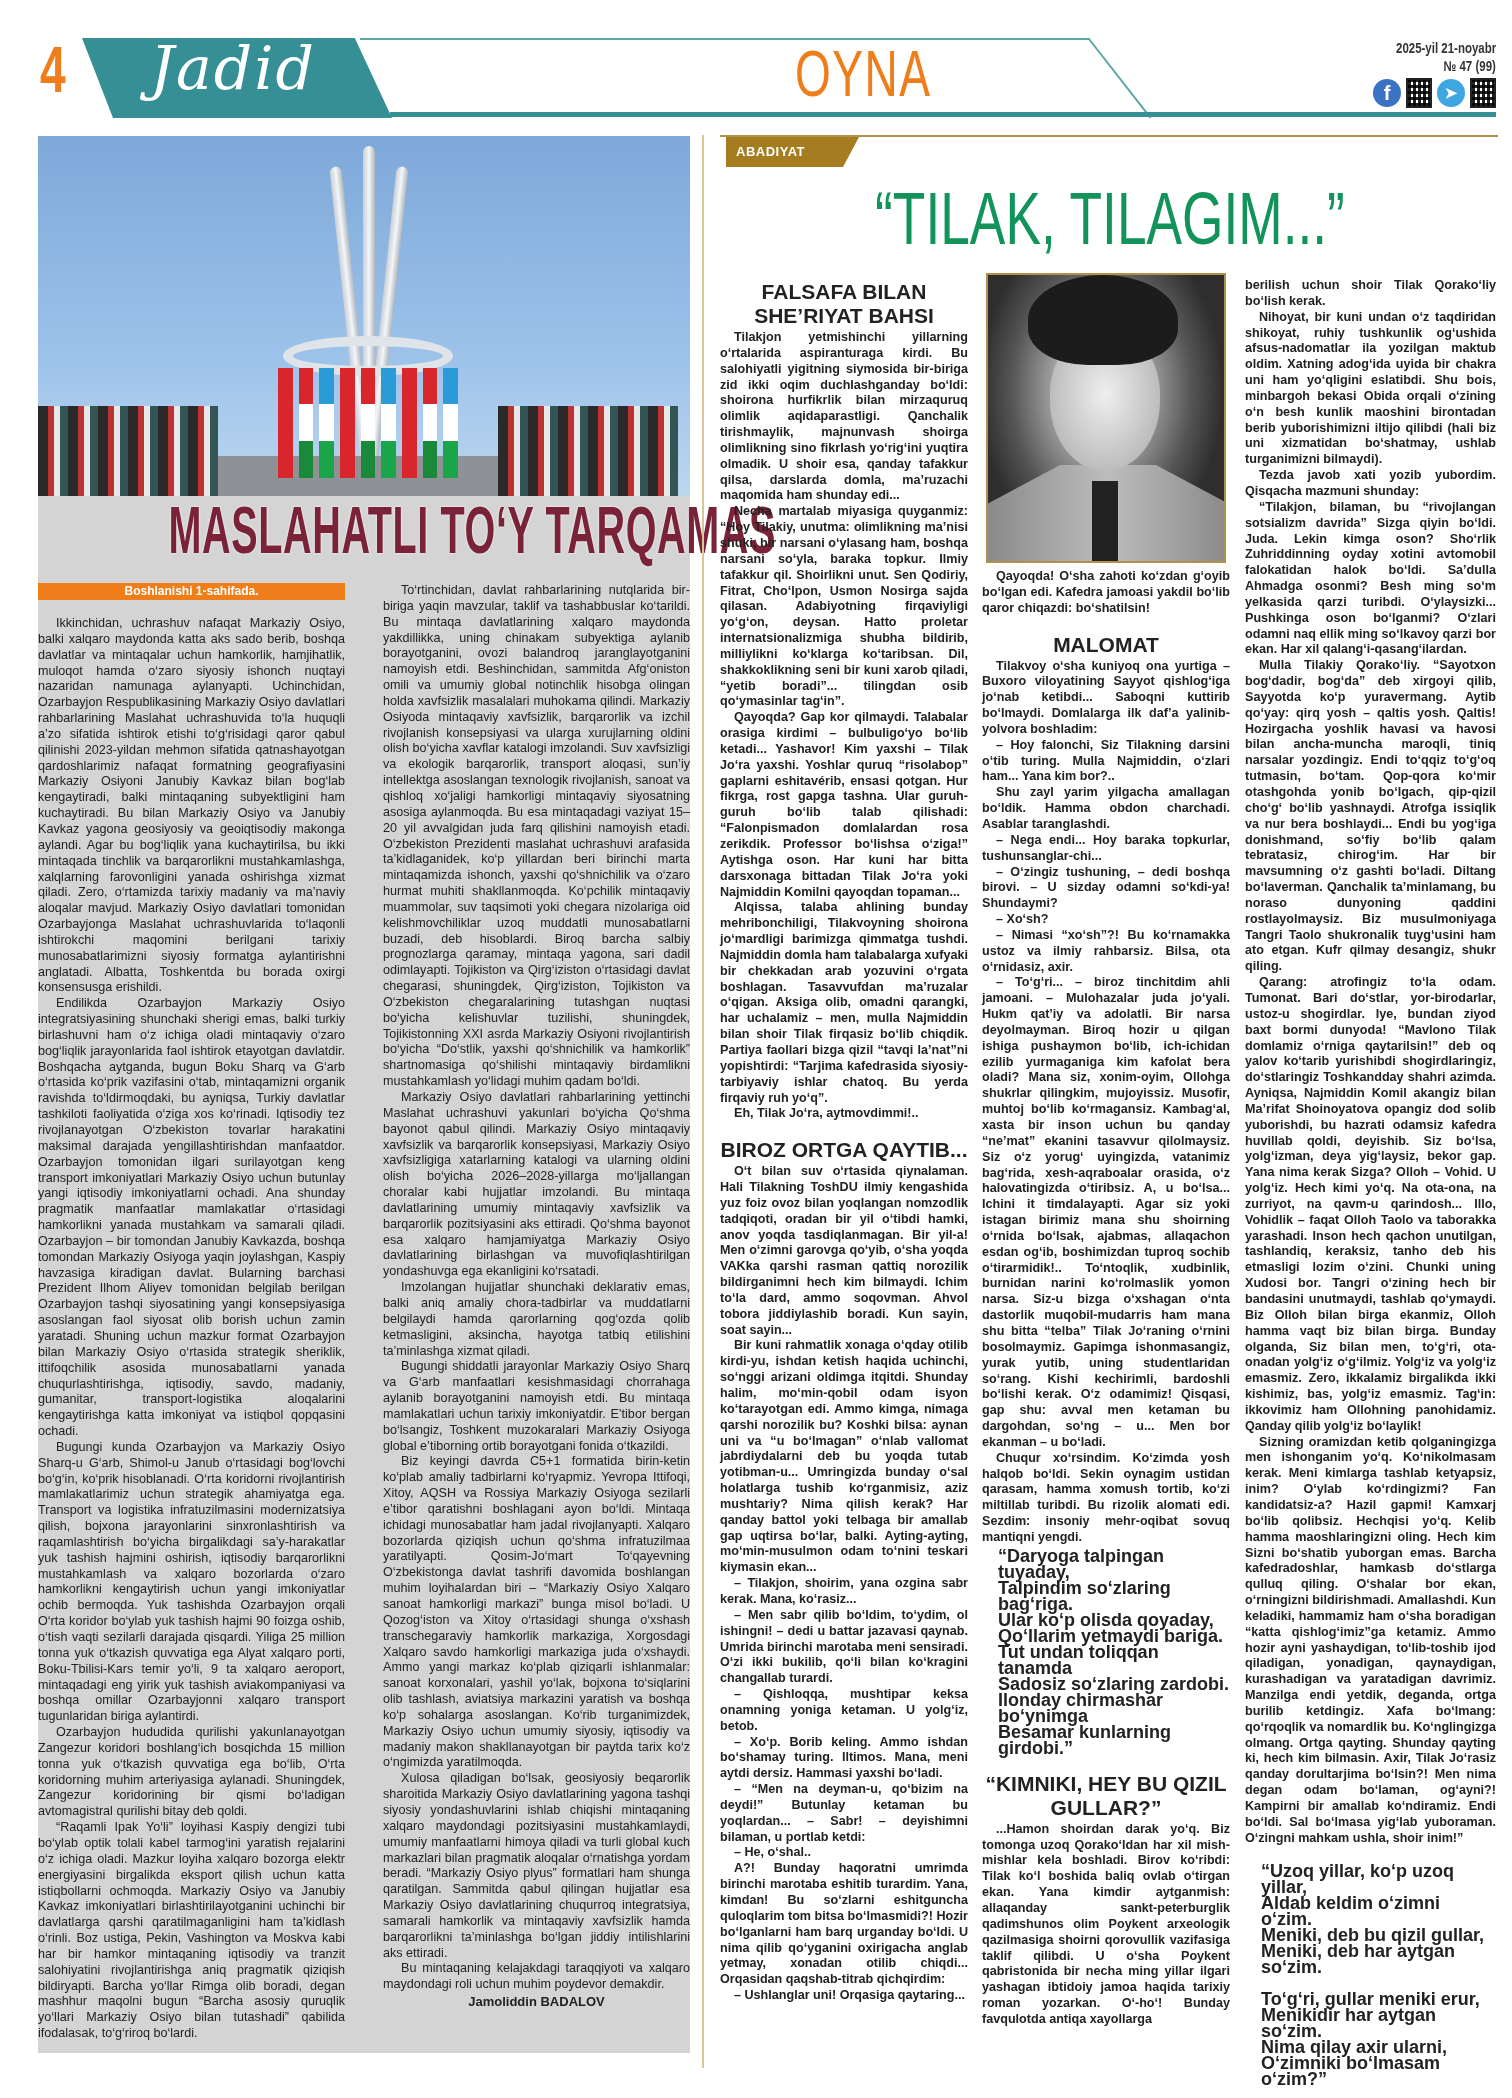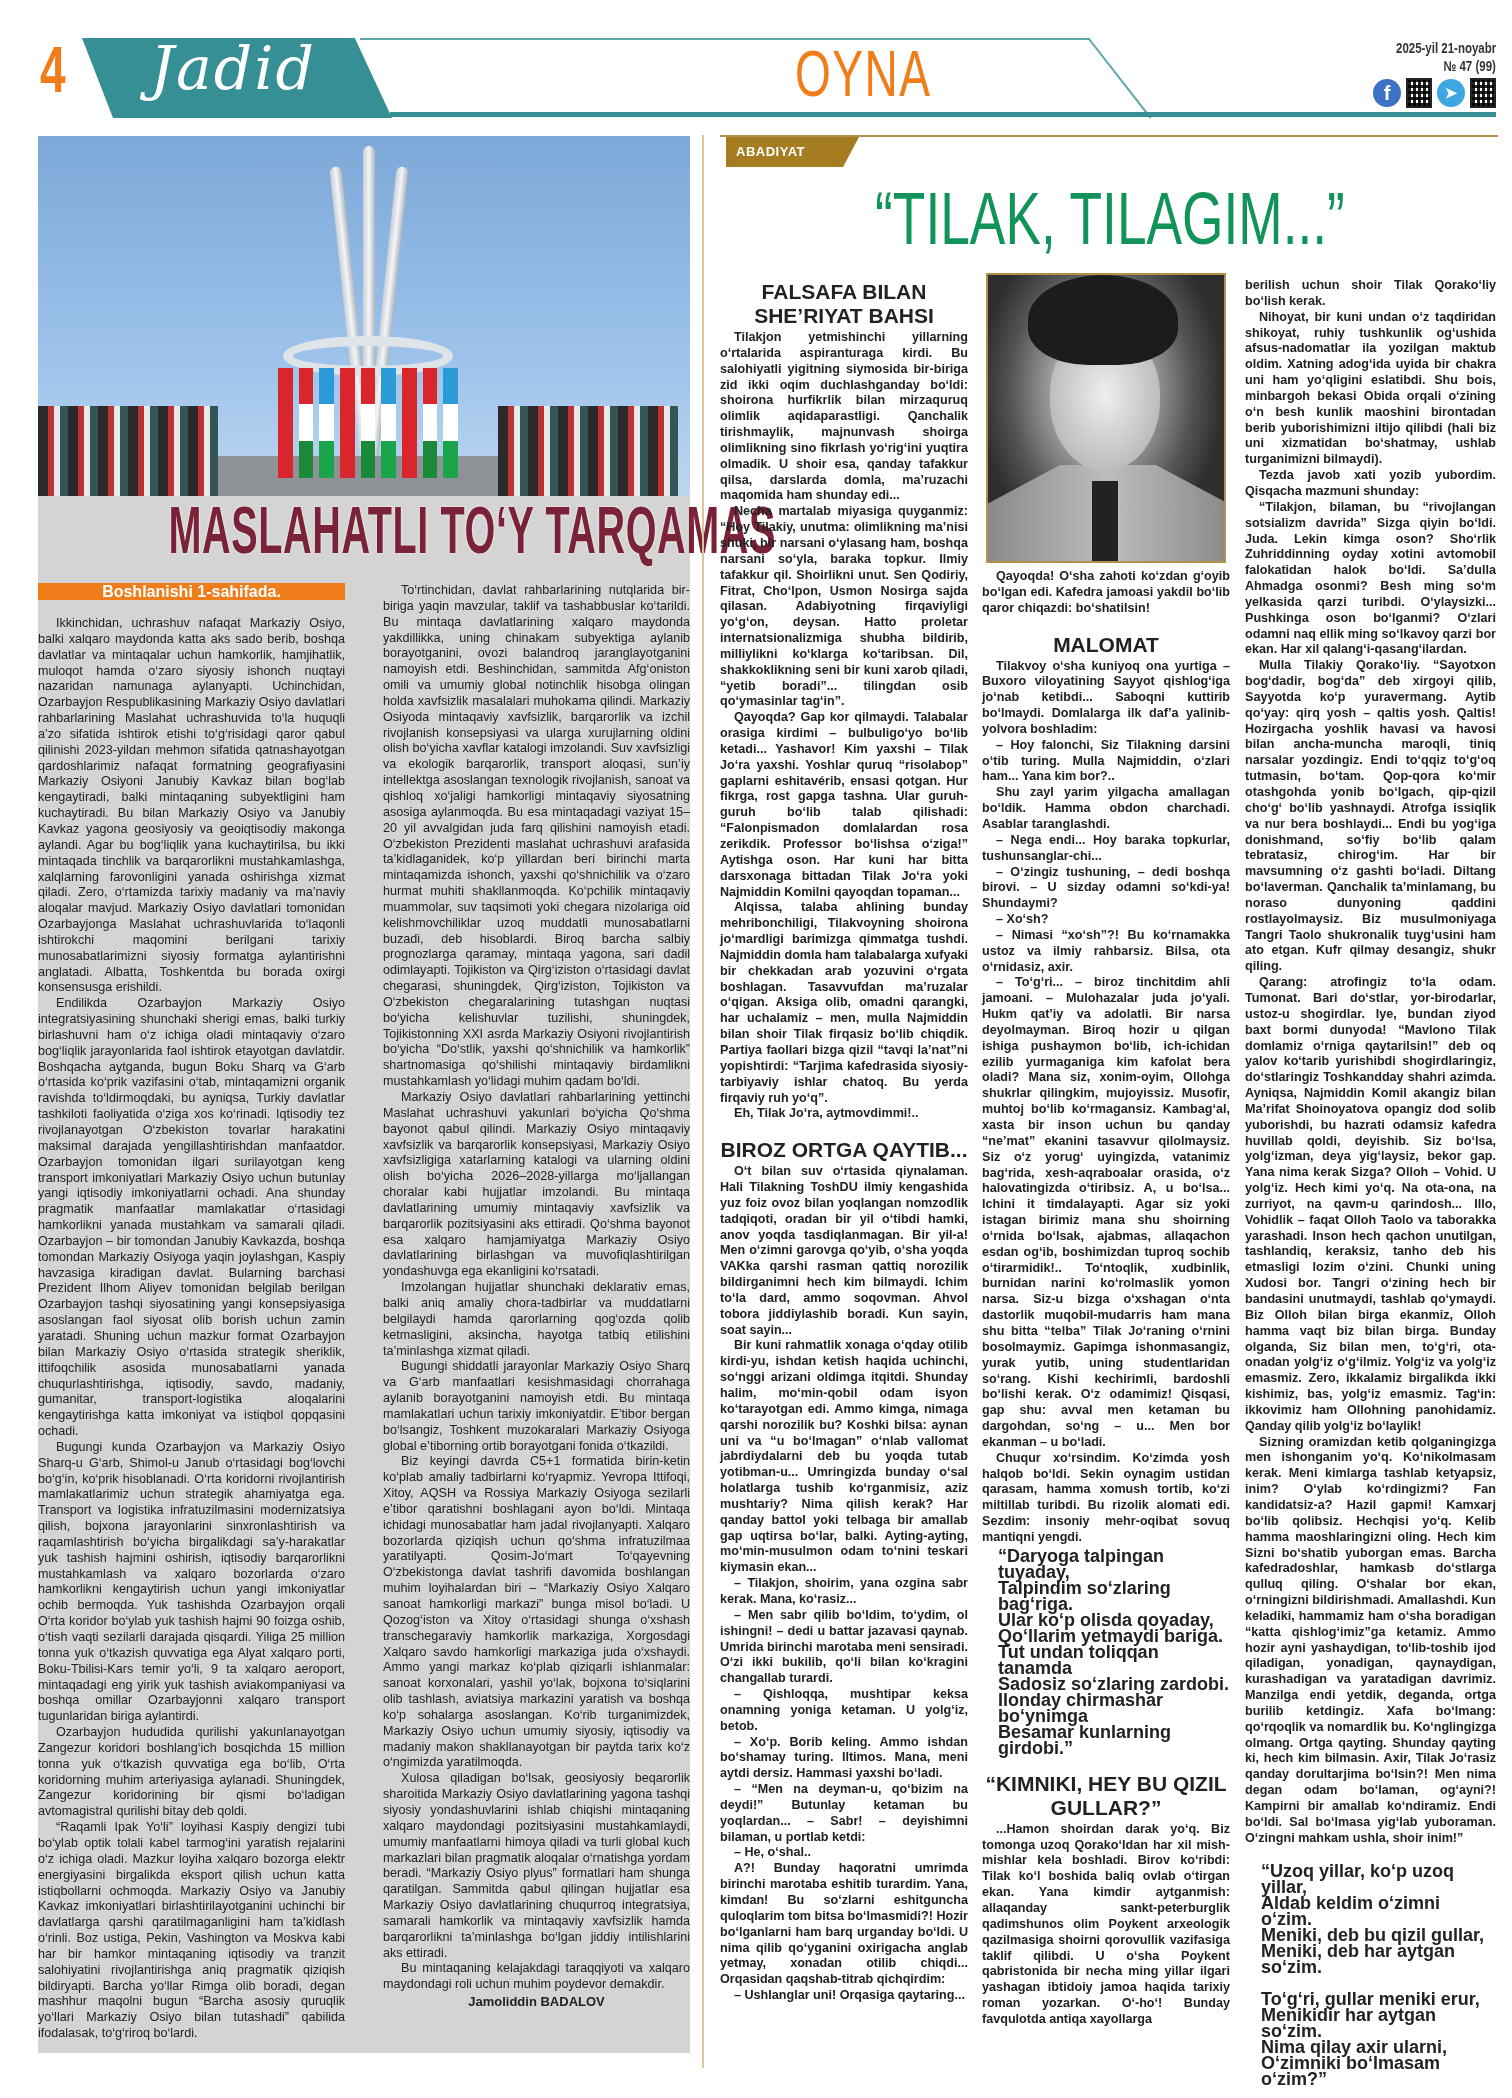--- a/index.html
+++ b/index.html
@@ -30,21 +30,21 @@
   .left-article { position: absolute; left: 38px; top: 136px; width: 652px; height: 1917px; background: #d4d4d4; }
   .hero-photo { position: absolute; left: 0; top: 0; width: 652px; height: 360px; background: linear-gradient(180deg, #7ea8d9 0%, #9cc2ea 60%, #bcd6ef 100%); overflow: hidden; }
   .monument { position: absolute; left: 285px; top: 10px; width: 90px; height: 320px; }
   .spire { position: absolute; bottom: 0; width: 12px; background: linear-gradient(90deg,#c8cfd6,#f4f6f8,#aeb6be); border-radius: 6px 6px 0 0; }
   .ring { position: absolute; left: -40px; top: 190px; width: 170px; height: 40px; border: 10px solid #dfe4e8; border-radius: 50%; }
   .crowd { position: absolute; bottom: 0; height: 90px; background: repeating-linear-gradient(90deg, #2a2a2a 0 10px, #b33 10px 16px, #e8e8e8 16px 22px, #355 22px 30px); }
   .flags { position: absolute; left: 240px; bottom: 18px; width: 180px; height: 110px; display: flex; gap: 6px; align-items: flex-end; }
   .flag { width: 16px; height: 100%; }
   .plinth { position: absolute; left: 180px; bottom: 0; width: 300px; height: 40px; background: #8e9297; }
   .headline-left { position: absolute; left: 0; top: 358px; width: 652px; text-align: center; font-family: "Liberation Sans", sans-serif; font-weight: bold; font-size: 66px; color: #7a2338; transform: scaleX(0.6); transform-origin: center top; letter-spacing: 1px; text-shadow: 0 0 3px #fff; white-space: nowrap; line-height: 1.1; }
-  .continued-tag { position: absolute; left: 0; top: 447px; width: 307px; height: 17px; background: #ef7d1a; color: #fff; font-weight: bold; font-size: 16px; text-align: center; line-height: 17px; }
+  .continued-tag { position: absolute; left: 0; top: 447px; width: 307px; height: 17px; background: #ef7d1a; color: #fff; font-weight: bold; font-size: 12px; text-align: center; line-height: 17px; }
   .left-col { position: absolute; width: 307px; font-size: 12.6px; line-height: 15.85px; text-align: justify; color: #222; }
   .left-col p { text-indent: 18px; }
   .col-a { left: 0; top: 466px; margin-top: 14px; }
   .col-b { left: 345px; top: 447px; }
   .byline-left { text-align: center; font-weight: bold; font-size: 13px; margin-top: 1px; }
 
   
   .right-article { position: absolute; left: 720px; top: 130px; width: 776px; height: 1955px; }
   .gold-rule { position: absolute; left: 0; top: 5px; width: 778px; height: 2px; background: #b0904a; }
   .left-border { position: absolute; left: -18px; top: 5px; width: 2px; height: 1933px; background: #d9c79a; }

